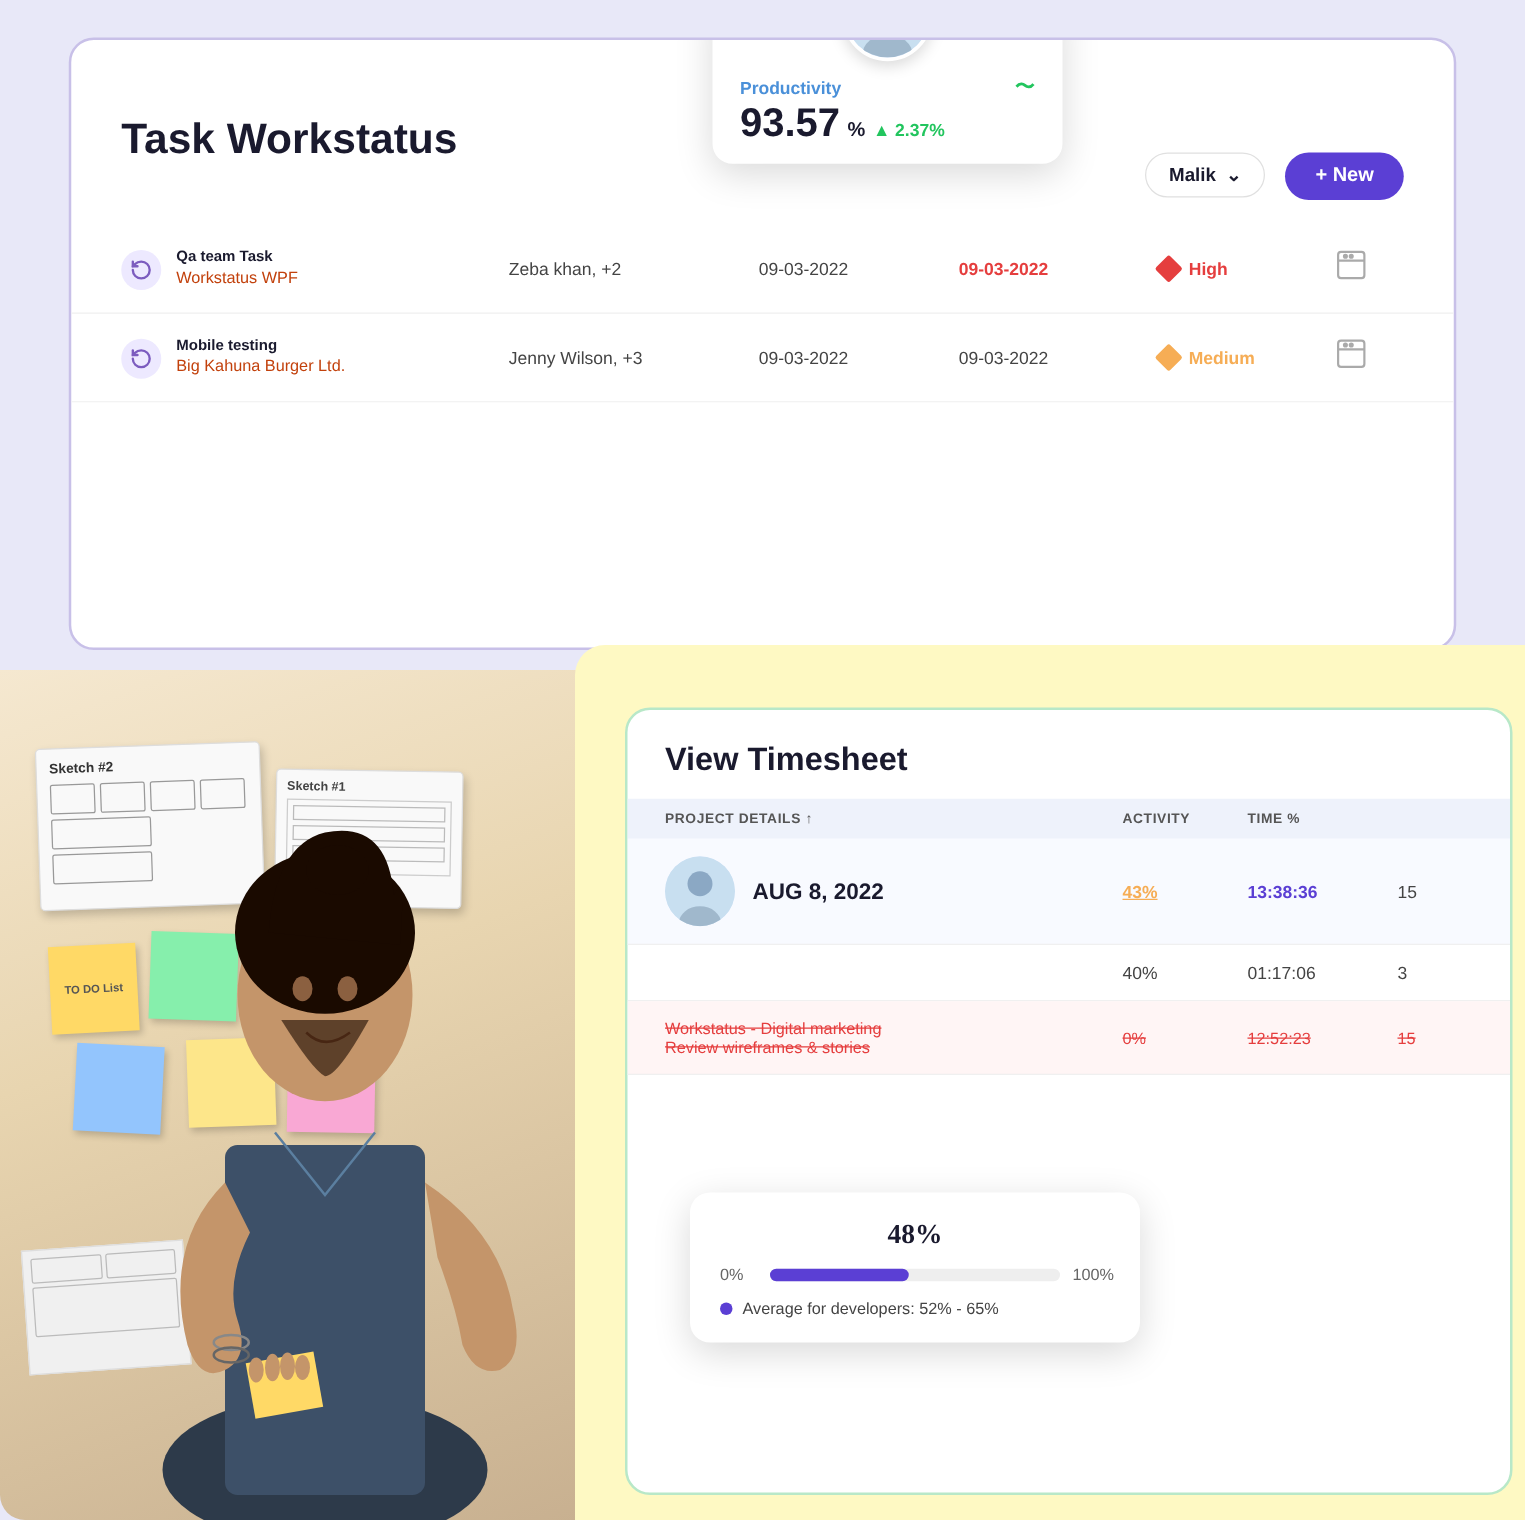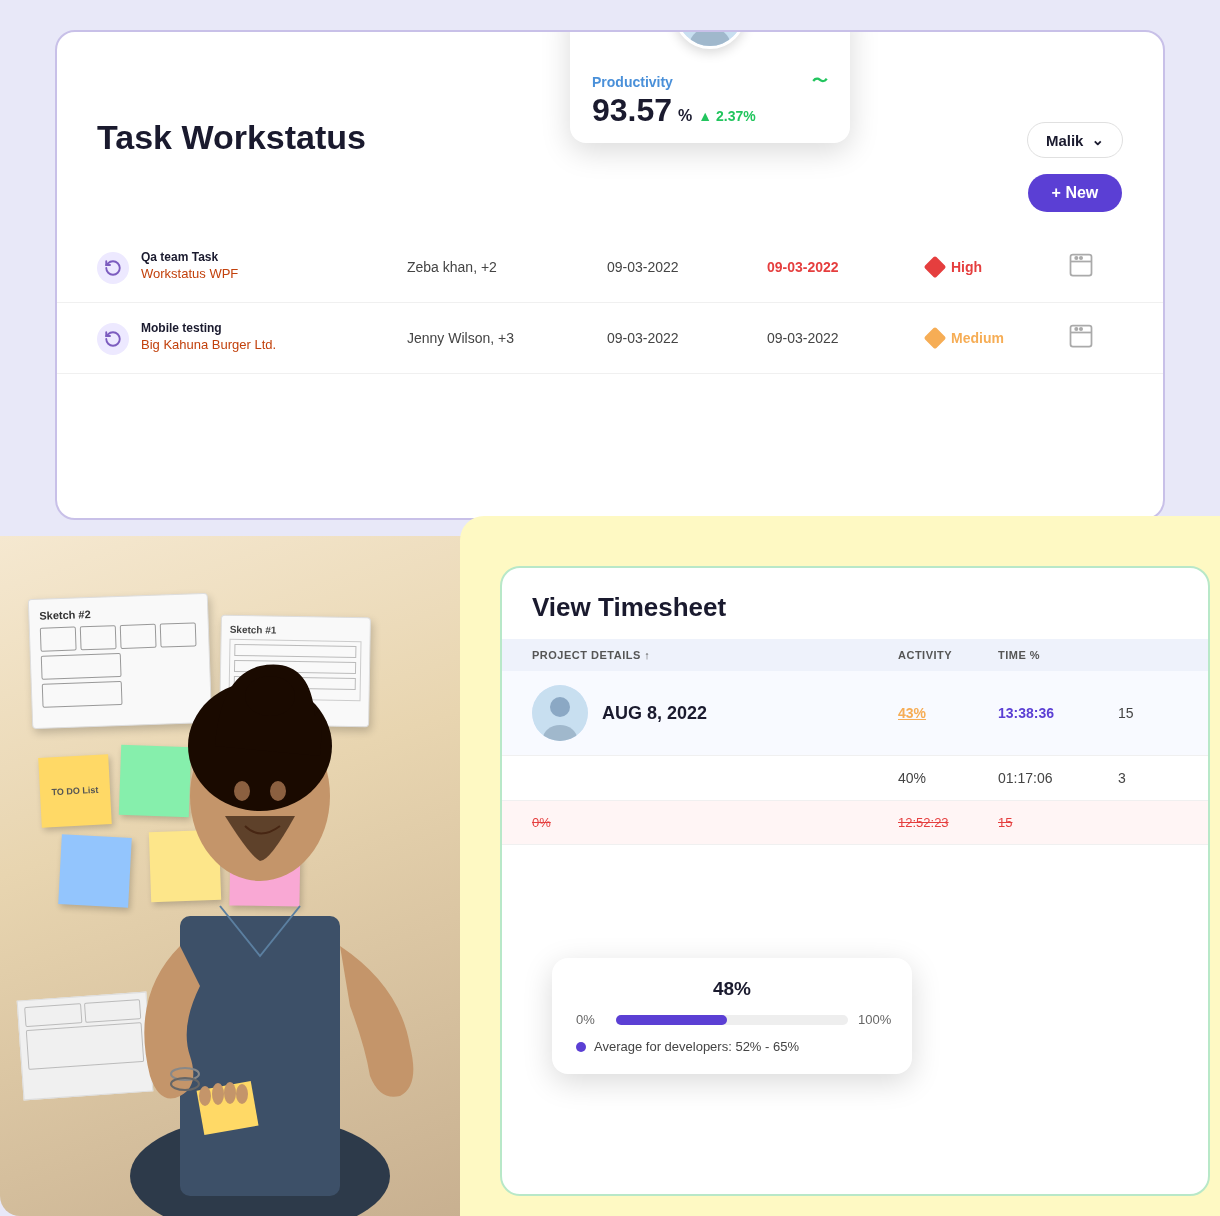--- a/index.html
+++ b/index.html
@@ -33,23 +33,22 @@
     }
 
     .task-title {
       font-size: 34px;
       font-weight: 800;
       color: #1a1a2e;
     }
 
     .header-right {
       display: flex;
-      align-items: center;
+      align-items: flex-start;
       gap: 16px;
-      flex-direction: column;
     }
 
     .productivity-card {
       position: absolute;
       top: 20px;
       left: 50%;
       transform: translateX(-60px);
       background: white;
       border-radius: 16px;
       padding: 14px 22px;
@@ -381,24 +380,25 @@
       width: 360px;
       background: white;
       border-radius: 16px;
       box-shadow: 0 8px 30px rgba(0,0,0,0.15);
       padding: 20px 24px;
       z-index: 20;
     }
 
     .tooltip-pct-main {
       text-align: center;
-      font-size: 19px;
+      font-size: 22px;
       font-weight: 700;
       color: #1a1a2e;
       margin-bottom: 12px;
+      font-family: Liberation Serif, serif;
     }
 
     .tooltip-bar-container {
       display: flex;
       align-items: center;
       gap: 10px;
       margin-bottom: 12px;
     }
 
     .tooltip-bar-label {
@@ -443,21 +443,21 @@
 <div class="top-section">
 
   <div class="productivity-card" style="position:absolute; top:-35px; left:50%; transform:translateX(-40px); z-index:10;">
     <div class="avatar-circle">
       <svg viewBox="0 0 72 72" xmlns="http://www.w3.org/2000/svg">
         <circle cx="36" cy="36" r="36" fill="#c8dff0"></circle>
         <circle cx="36" cy="28" r="13" fill="#8ba8c4"></circle>
         <ellipse cx="36" cy="70" rx="22" ry="18" fill="#a0b8cc"></ellipse>
       </svg>
     </div>
-    <div style="margin-top:60px;">
+    <div style="margin-top:48px;">
       <div class="productivity-label">
         <span>Productivity</span>
         <span style="color:#22c55e; font-size:16px;">〜</span>
       </div>
       <div class="productivity-value">
         <span>93.57</span>
           <sup>%</sup>
         <span class="productivity-change">▲ 2.37%</span>
       </div>
     </div>
@@ -654,20 +654,24 @@
 
     <div class="timesheet-row">
       <div></div>
       <div class="ts-text">40%</div>
       <div class="ts-text">01:17:06</div>
       <div class="ts-text">3</div>
     </div>
 
 
     <div class="timesheet-row" style="background:#fff5f5;">
+      <div>
+        <div class="ts-text-red">Workstatus - Digital marketing</div>
+        <div class="ts-text-red">Review wireframes &amp; stories</div>
+      </div>
       <div class="ts-text-red">0%</div>
       <div class="ts-text-red">12:52:23</div>
       <div class="ts-text-red">15</div>
     </div>
 
     <div class="tooltip-popup">
       <div class="tooltip-pct-main">48%</div>
       <div class="tooltip-bar-container">
         <span class="tooltip-bar-label">0%</span>
         <div class="tooltip-bar-track">

